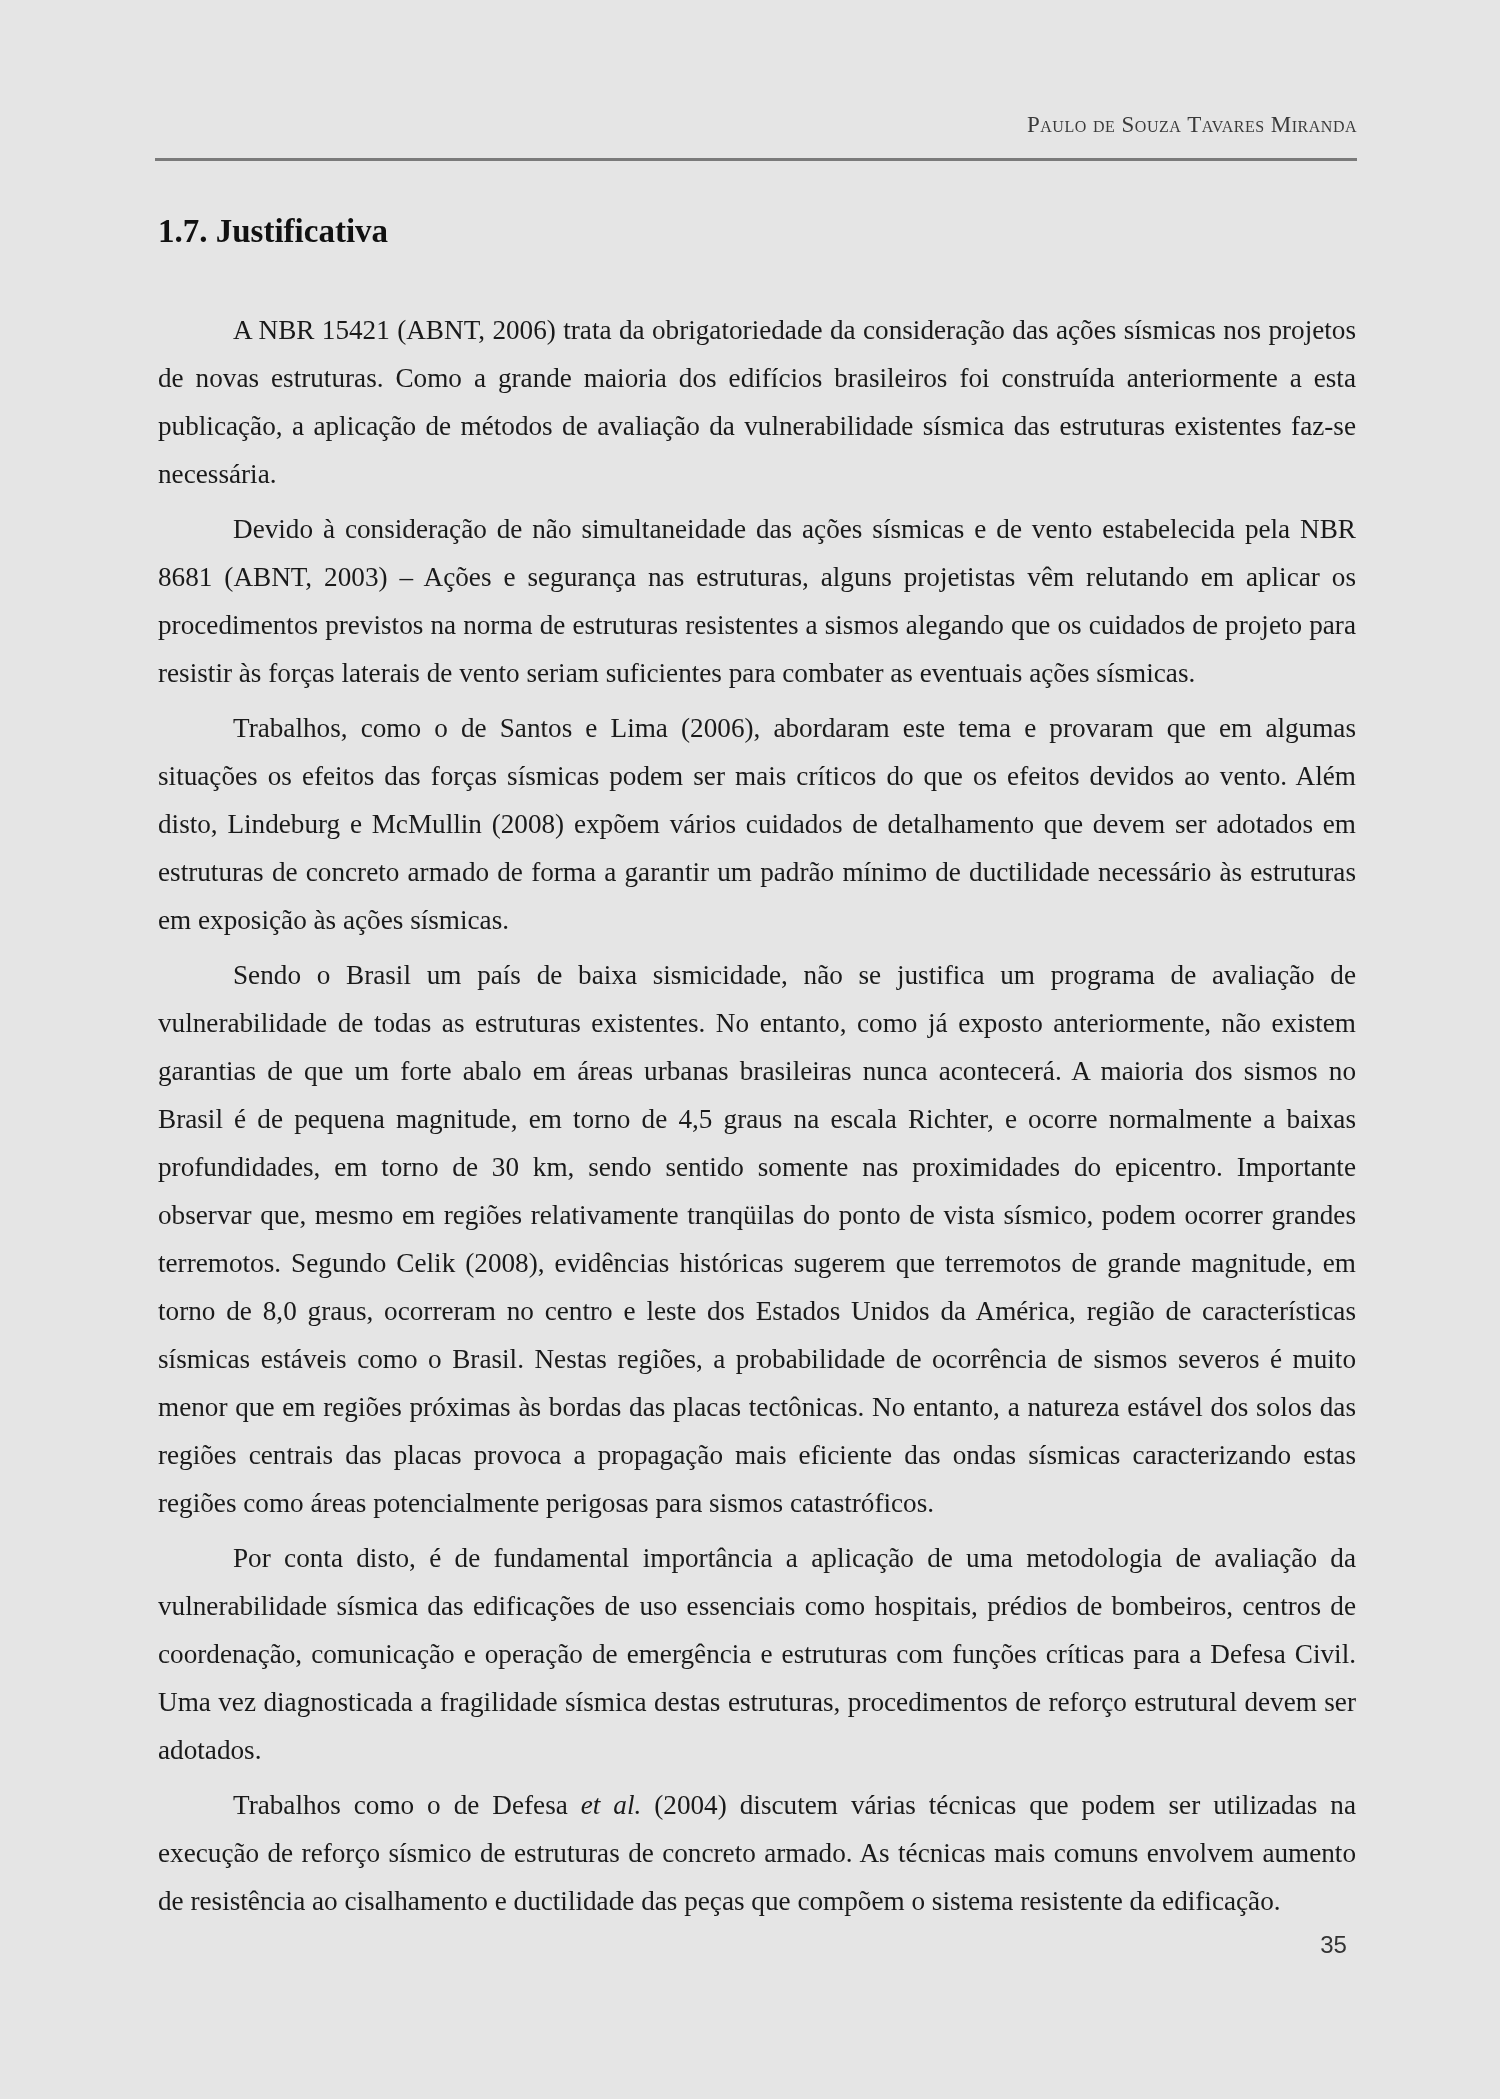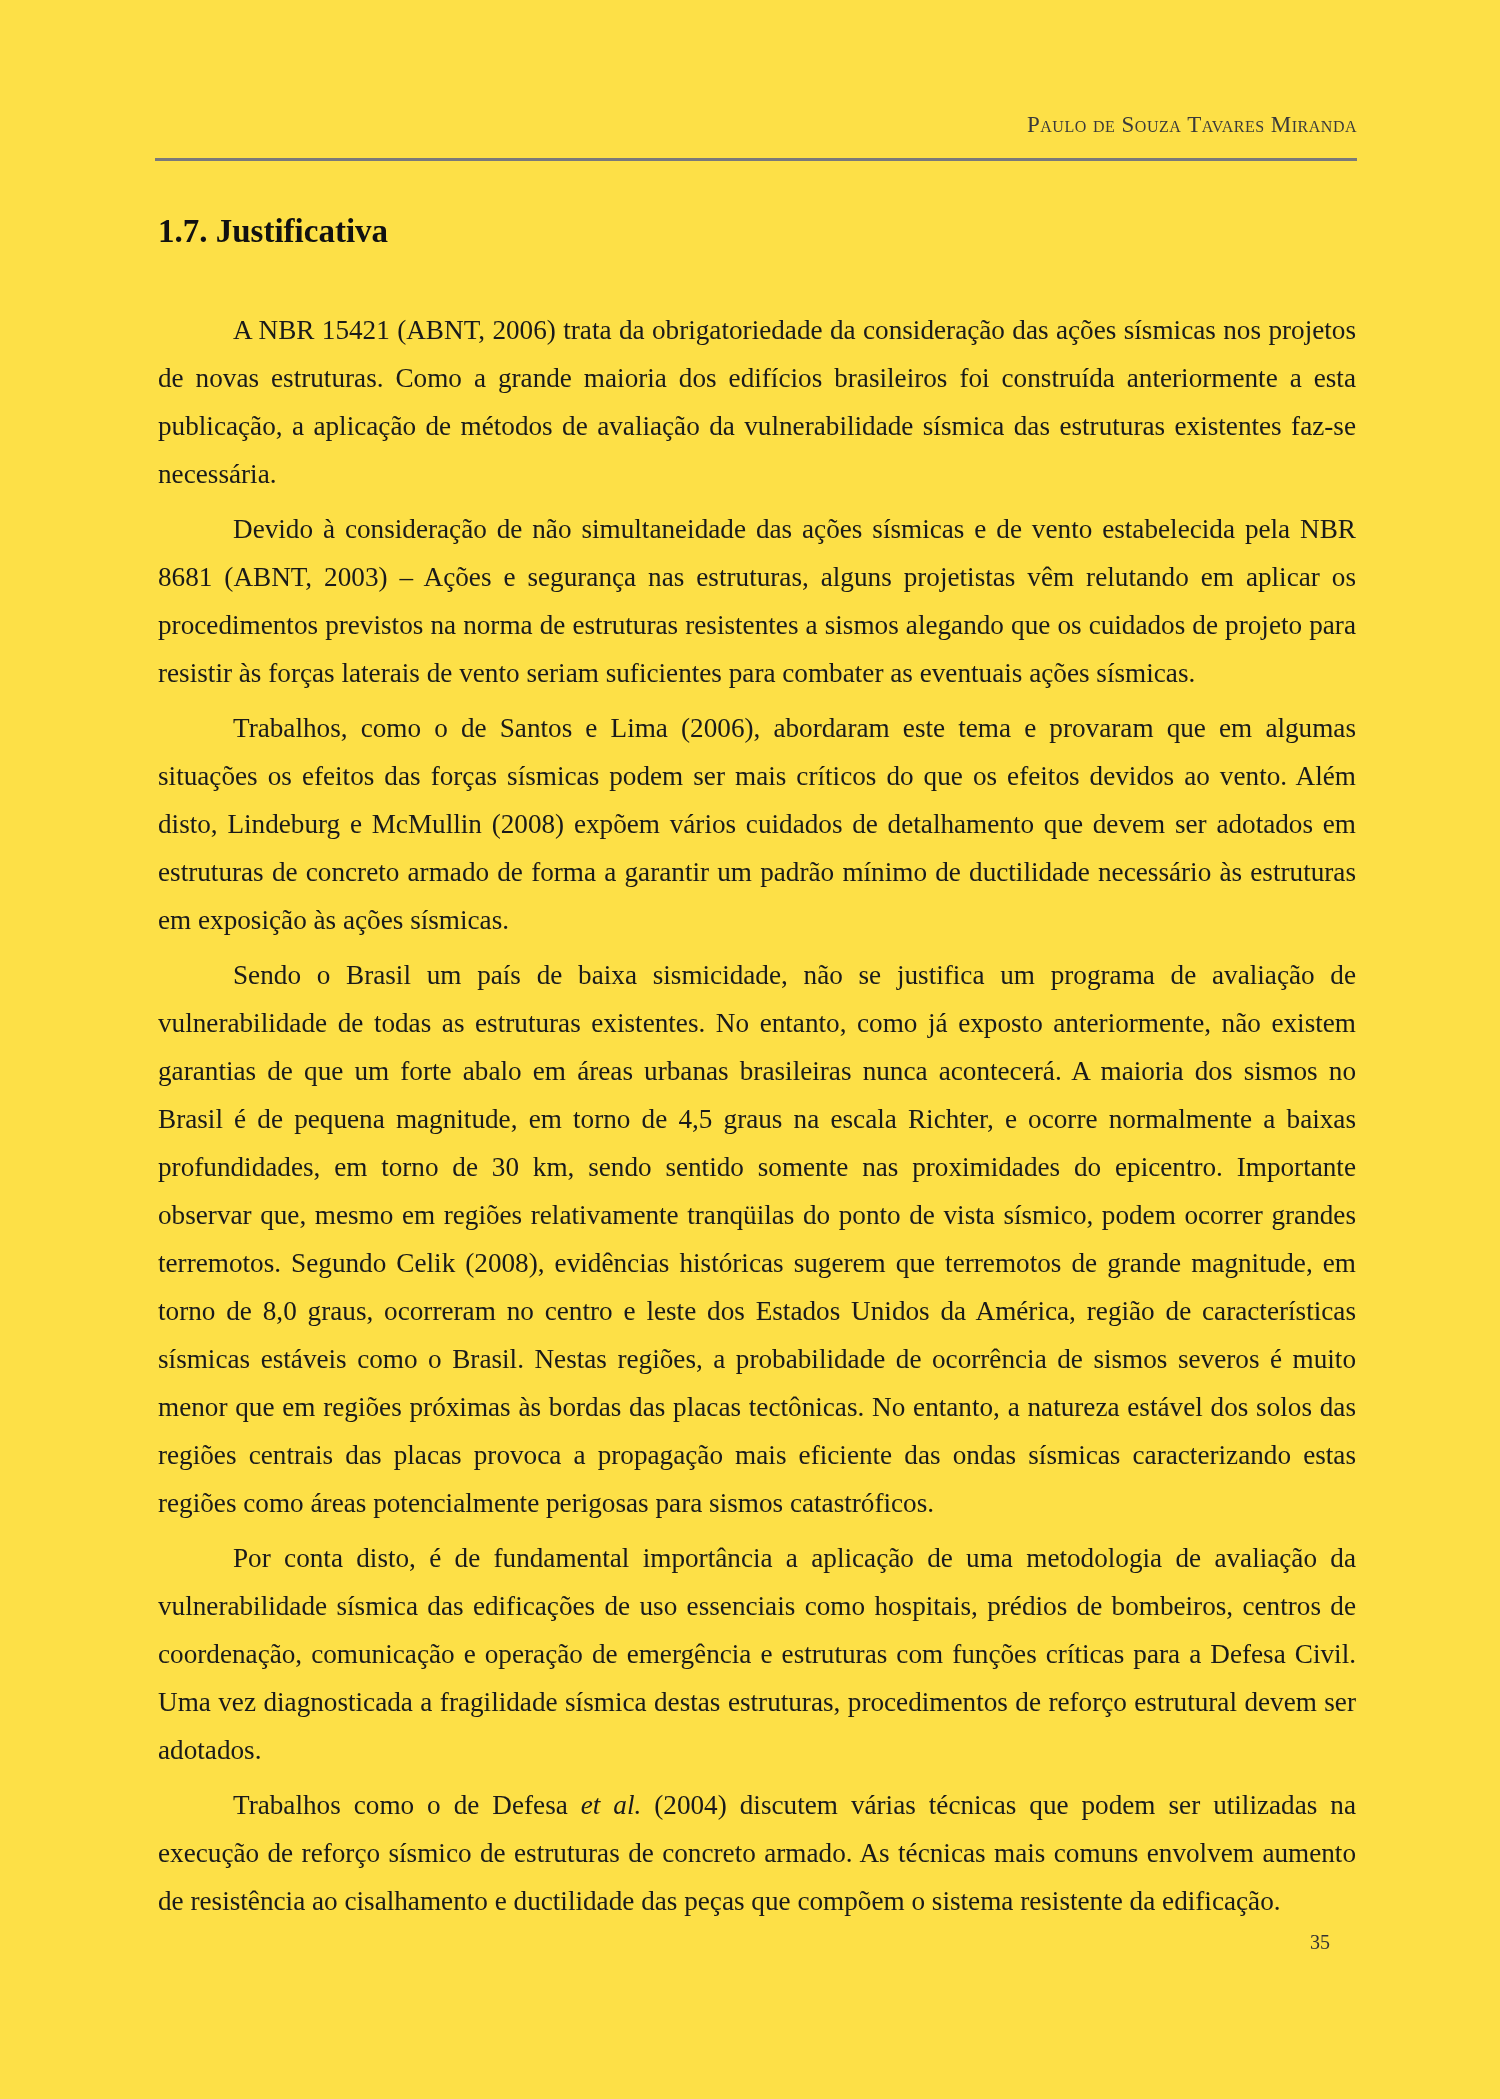--- a/index.html
+++ b/index.html
@@ -1,17 +1,17 @@
 <!DOCTYPE html>
 <html><head>
   <meta charset="utf-8">
   <style>
     html, body { margin: 0; padding: 0; background: #ffffff; }
     body { width: 1500px; height: 2099px; position: relative; overflow: hidden; }
-    .page { position: absolute; left: 0; top: 0; width: 1500px; height: 2099px; background: #fde047; color: #1a1a1a; }
+    .page { position: absolute; left: 0; top: 0; width: 1500px; height: 2099px; background: #e5e5e5; color: #1a1a1a; }
     .running-header {
       position: absolute; left: 155px; top: 112px; width: 1202px;
       text-align: right; font-family: "Liberation Serif", "DejaVu Serif", serif;
       font-size: 23px; color: #3a3a3a; font-variant: small-caps; letter-spacing: 0.5px;
     }
     .header-rule {
       position: absolute; left: 155px; top: 158px; width: 1202px; height: 3px; background: #7a7a7a;
     }
     .section-heading {
       position: absolute; left: 158px; top: 213px;
@@ -20,22 +20,22 @@
     }
     .body-text {
       position: absolute; left: 158px; top: 306px; width: 1198px;
       font-family: "Liberation Serif", "DejaVu Serif", serif;
       font-size: 27.2px; line-height: 48px; color: #1a1a1a;
       text-align: justify;
     }
     .body-text p { margin: 0 0 7px 0; text-indent: 75px; }
     .body-text em { font-style: italic; }
     .page-number {
-      position: absolute; left: 1310px; top: 1931px; width: 47px; text-align: left;
-      font-family: Liberation Serif, serif; font-size: 20px; color: #333;
+      position: absolute; left: 1310px; top: 1931px; width: 47px; text-align: center;
+      font-family: Liberation Sans, sans-serif; font-size: 24px; color: #333;
     }
   </style>
 </head>
 <body>
 
 <div class="page">
   <div class="running-header">Paulo de Souza Tavares Miranda</div>
   <div class="header-rule"></div>
 
   <h2 class="section-heading" style="margin:0;">1.7. Justificativa</h2>

